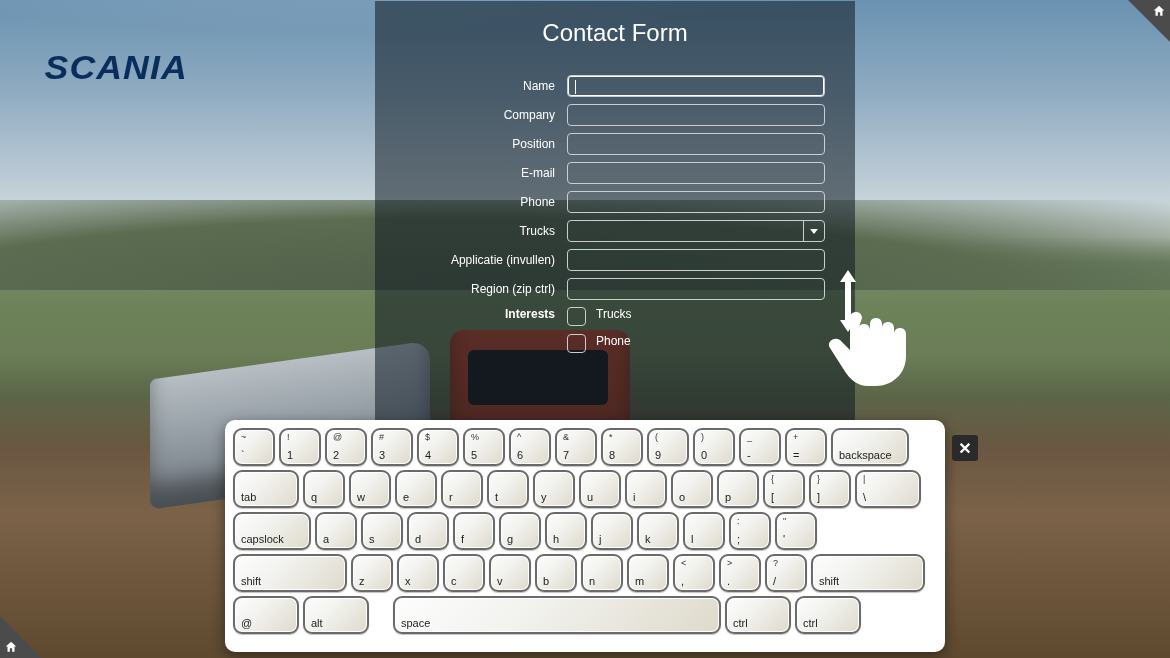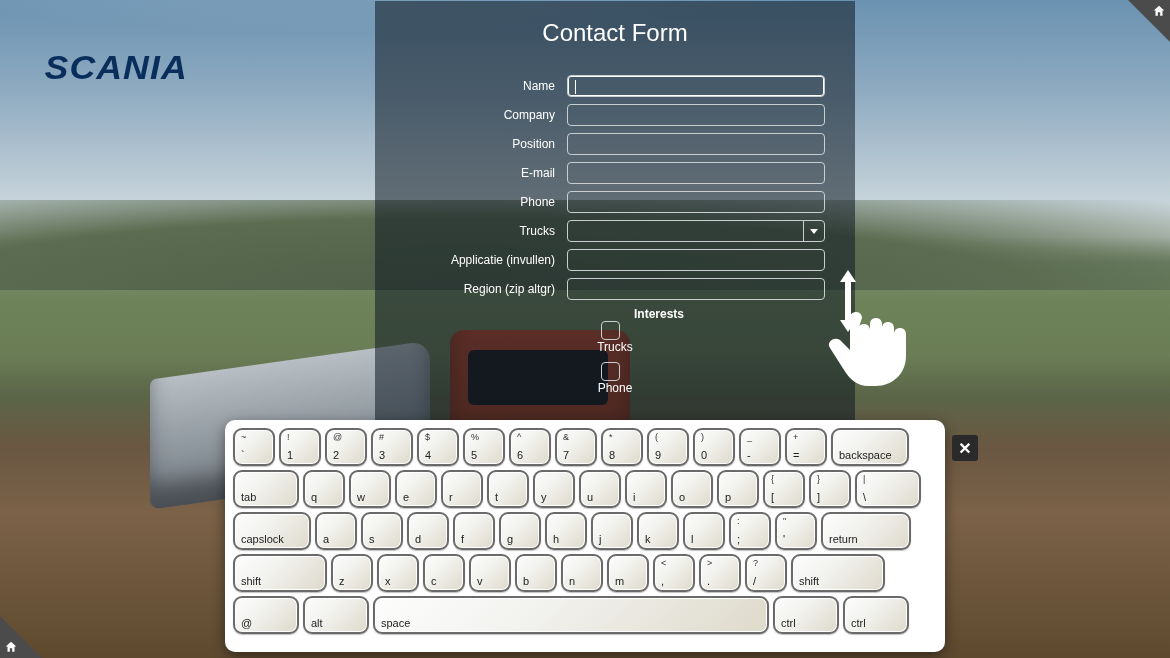--- a/index.html
+++ b/index.html
@@ -32,41 +32,41 @@
   .panel{position:absolute;left:375px;top:1px;width:420px;height:520px;background:rgba(15,25,35,.55);padding:12px 30px 0;box-sizing:content-box;color:#fff;}
   .panel h1{margin:6px 0 28px;text-align:center;font-weight:400;font-size:24px;}
   .row{display:flex;align-items:center;margin-bottom:7px;height:22px;}
   .row label{width:150px;text-align:right;margin-right:12px;font-size:12px;font-weight:400;}
   .row .field{flex:1;height:22px;border:1px solid #c9ced1;border-radius:4px;background:transparent;box-sizing:border-box;position:relative;}
   .row .field.focus{box-shadow:inset 0 0 0 1px #fff;}
   .row .field.focus:after{content:"";position:absolute;left:7px;top:4px;width:1px;height:14px;background:#fff;}
   .row .dropdown{flex:1;height:22px;border:1px solid #c9ced1;border-radius:4px;position:relative;box-sizing:border-box;}
   .dd-btn{position:absolute;right:0;top:0;bottom:0;width:20px;border-left:1px solid #c9ced1;display:flex;align-items:center;justify-content:center;}
   .dd-btn:after{content:"";border-left:4px solid transparent;border-right:4px solid transparent;border-top:5px solid #fff;}
-  .chkrow{display:flex;align-items:center;margin-bottom:8px;flex-direction:column;}
+  .chkrow{display:flex;margin-bottom:8px;}
   .chkrow.first label{width:150px;text-align:right;margin-right:12px;font-size:12px;font-weight:600;}
   .chkrow:not(.first) .spacer{width:162px;}
   .chk{width:17px;height:17px;border:1px solid #c9ced1;border-radius:4px;margin-right:10px;flex:none;}
   .chk-label{font-size:12px;}
 
   
   .hint{position:absolute;right:250px;top:270px;width:100px;height:120px;}
   .hand{fill:#fff;}
   .arrow{fill:#fff;}
 
   
   .kbd-wrap{position:absolute;left:225px;top:420px;width:720px;height:232px;background:#fff;border-radius:10px;box-shadow:0 4px 14px rgba(0,0,0,.45);padding:8px;box-sizing:border-box;}
   .kbd-close{position:absolute;right:-33px;top:15px;width:26px;height:26px;background:#2a2a2a;color:#fff;display:flex;align-items:center;justify-content:center;border-radius:3px;font-weight:700;}
   .kbd-row{display:flex;gap:4px;margin-bottom:4px;}
   .key{height:38px;border-radius:9px;box-sizing:border-box;position:relative;flex:none;
        background:linear-gradient(135deg,#fdfdfd 0%,#f2f2ef 40%,#dedacb 100%);
        border:2px solid #6a6a6a;box-shadow:inset 0 0 0 1px #fff,0 1px 1px rgba(0,0,0,.25);}
   .key .main{position:absolute;left:6px;bottom:3px;font-size:11px;color:#222;}
   .key .alt {position:absolute;left:6px;top:2px;font-size:9px;color:#333;}
-  .w1{width:42px;} .w15{width:66px;} .w175{width:78px;} .w2{width:90px;} .w25{width:94px;} .wspace{width:396px;}
+  .w1{width:42px;} .w15{width:66px;} .w175{width:78px;} .w2{width:90px;} .w25{width:114px;} .wspace{width:328px;margin-left:20px;}
 
 </style>
 </head>
 <body>
 
 <div class="stage">
   <div class="bg"></div>
   <div class="hill"></div>
   <div class="truck">
     <div class="trailer"></div>
@@ -111,21 +111,21 @@
         <label>Trucks</label>
       <div class="dropdown">
           <div class="dd-btn"></div>
         </div>
       </div>
     <div class="row">
         <label>Applicatie (invullen)</label>
       <div class="field"></div>
       </div>
     <div class="row">
-        <label>Region (zip altgr)</label>
+        <label>Region (zip ctrl)</label>
       <div class="field"></div>
       </div>
 
     <div class="chkrow first">
       <label>Interests</label>
       <div class="chk"></div>
       <div class="chk-label">Trucks</div>
     </div>
     <div class="chkrow">
         <div class="spacer"></div>
@@ -284,23 +284,20 @@
             <span class="main">l</span>
           </div>
           <div class="key w1">
             <span class="alt">:</span>
             <span class="main">;</span>
           </div>
           <div class="key w1">
             <span class="alt">"</span>
             <span class="main">'</span>
           </div>
-          <div class="key w2">
-            <span class="main">return</span>
-          </div>
         </div>
         <div class="kbd-row">
           <div class="key w25">
             <span class="main">shift</span>
           </div>
           <div class="key w1">
             <span class="main">z</span>
           </div>
           <div class="key w1">
             <span class="main">x</span>

